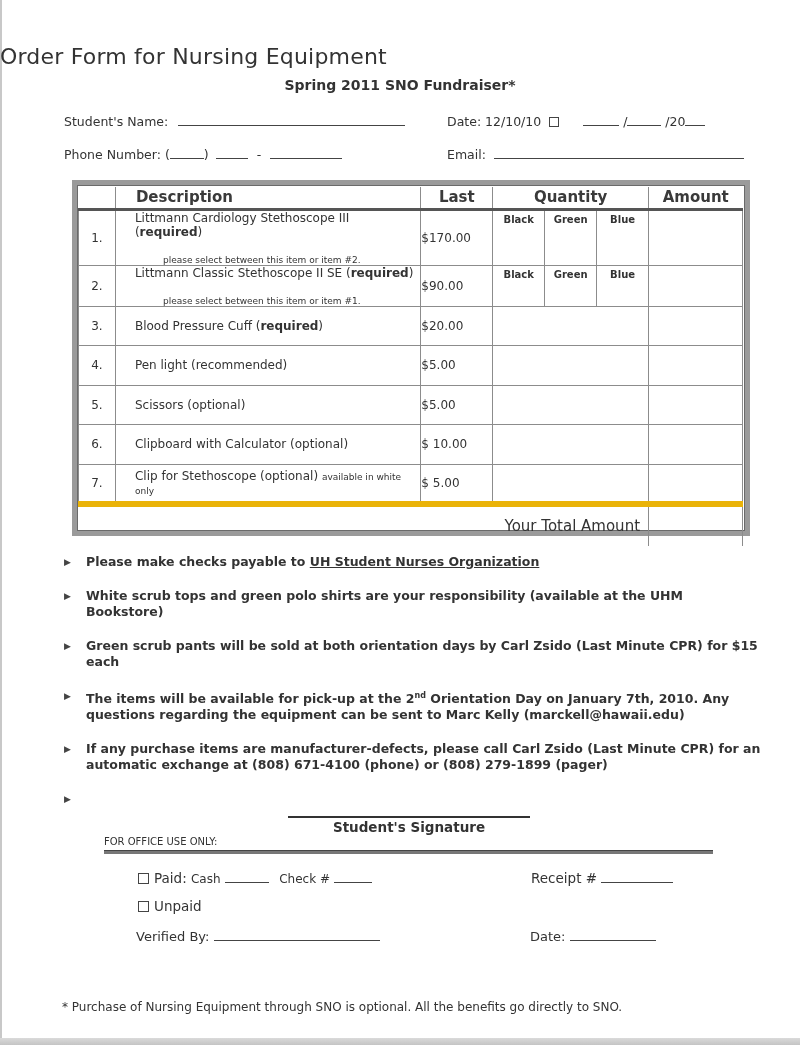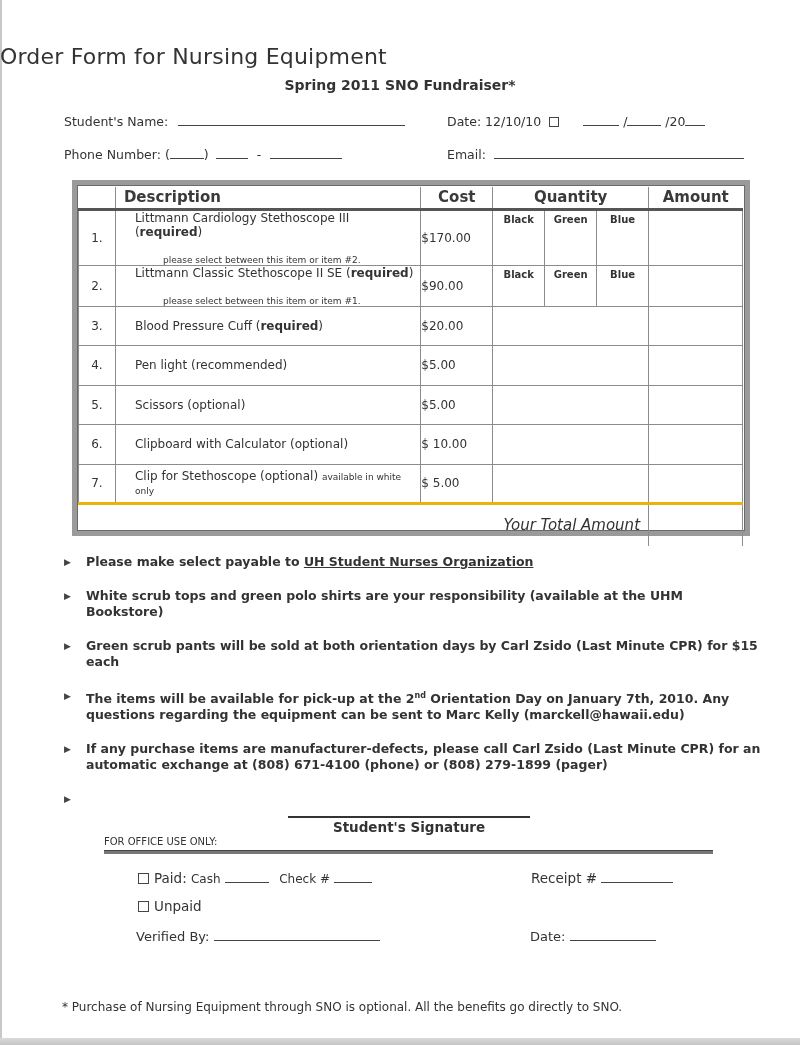--- a/index.html
+++ b/index.html
@@ -36,32 +36,32 @@
       position: absolute; left: 78px; top: 187px; width: 665px;
       border-collapse: collapse; font-size: 12px; color: #333;
     }
     table.order td, table.order th {
       border: 1px solid #8c8c8c; vertical-align: middle;
     }
     table.order th {
       font-size: 15px; font-weight: bold; color: #3a3a3a; height: 22px;
       border-top: none; border-bottom: 3px solid #555;
     }
-    table.order th.desc { text-align: left; padding-left: 8px; }
+    table.order th.desc { text-align: left; padding-left: 20px; }
     table.order tr.r td { height: 39.5px; }
     td.num { width: 37px; text-align: center; font-size: 12px; border-left: none; }
     td.desc { width: 306px; padding-left: 19px; }
     td.cost { width: 72px; text-align: left; }
     td.qty { width: 52px; font-size: 10px; font-weight: bold; text-align: center; vertical-align: top !important; padding-top: 3px; }
     td.amt { width: 94px; border-right: none; }
     .desc-main { font-size: 12px; }
     .desc-sub { font-size: 9px; margin-left: 28px; display: block; margin-top: 16px; }
     .desc-small { font-size: 9px; }
     b.req { font-weight: bold; }
-    tr.total td { height: 42px; border-top: 3px solid #eab308; border-bottom: none; font-style: italic; }
+    tr.total td { height: 42px; border-top: 6px solid #eab308; border-bottom: none; }
     tr.total td.total-label { text-align: right; padding-right: 8px; font-size: 15px; color: #333; border-left: none; }
     tr.total td.amt { border-left: 1px solid #8c8c8c; }
 
     
     .notes { position: absolute; left: 64px; top: 554px; width: 700px; }
     .note { position: relative; padding-left: 22px; font-size: 12.5px; font-weight: bold; color: #333; line-height: 16.5px; }
     .note .bullet { position: absolute; left: 0; top: 0; font-size: 9px; color: #444; }
     .note u { text-decoration: underline; }
     .note sup { font-size: 8px; }
 
@@ -109,21 +109,21 @@
   <span>Email:</span>
   <span class="line" style="width:250px; margin-left:4px;"></span>
 </div>
 
 <div class="table-frame"></div>
 <table class="order">
   <tbody>
       <tr>
     <th style="border-left:none;"></th>
     <th class="desc">Description</th>
-    <th>Cost</th>
+    <th>Last</th>
     <th colspan="3">Quantity</th>
     <th style="border-right:none;">Amount</th>
   </tr>
 
   <tr class="r">
     <td class="num">1.</td>
     <td class="desc">
       <span class="desc-main"><span>Littmann Cardiology Stethoscope III (</span><b class="req">required</b><span>)</span></span>
       <span class="desc-sub">please select between this item or item #2.</span>
     </td>
@@ -194,21 +194,21 @@
   <tr class="total">
     <td colspan="6" class="total-label">Your Total Amount</td>
     <td class="amt"></td>
   </tr>
 </tbody>
   </table>
 
 <div class="notes">
   <div class="note" style="margin-bottom:17px;">
     <span class="bullet">▶</span>
-    <span>Please make select payable to </span><u>UH Student Nurses Organization</u>
+    <span>Please make checks payable to </span><u>UH Student Nurses Organization</u>
   </div>
   <div class="note" style="margin-bottom:17px;">
     <span class="bullet">▶</span>
     <span>White scrub tops and green polo shirts are your responsibility (available at the UHM Bookstore)</span>
   </div>
   <div class="note" style="margin-bottom:17px;">
     <span class="bullet">▶</span>
     <span>Green scrub pants will be sold at both orientation days by Carl Zsido (Last Minute CPR) for $15 each</span>
   </div>
   <div class="note" style="margin-bottom:17px;">

